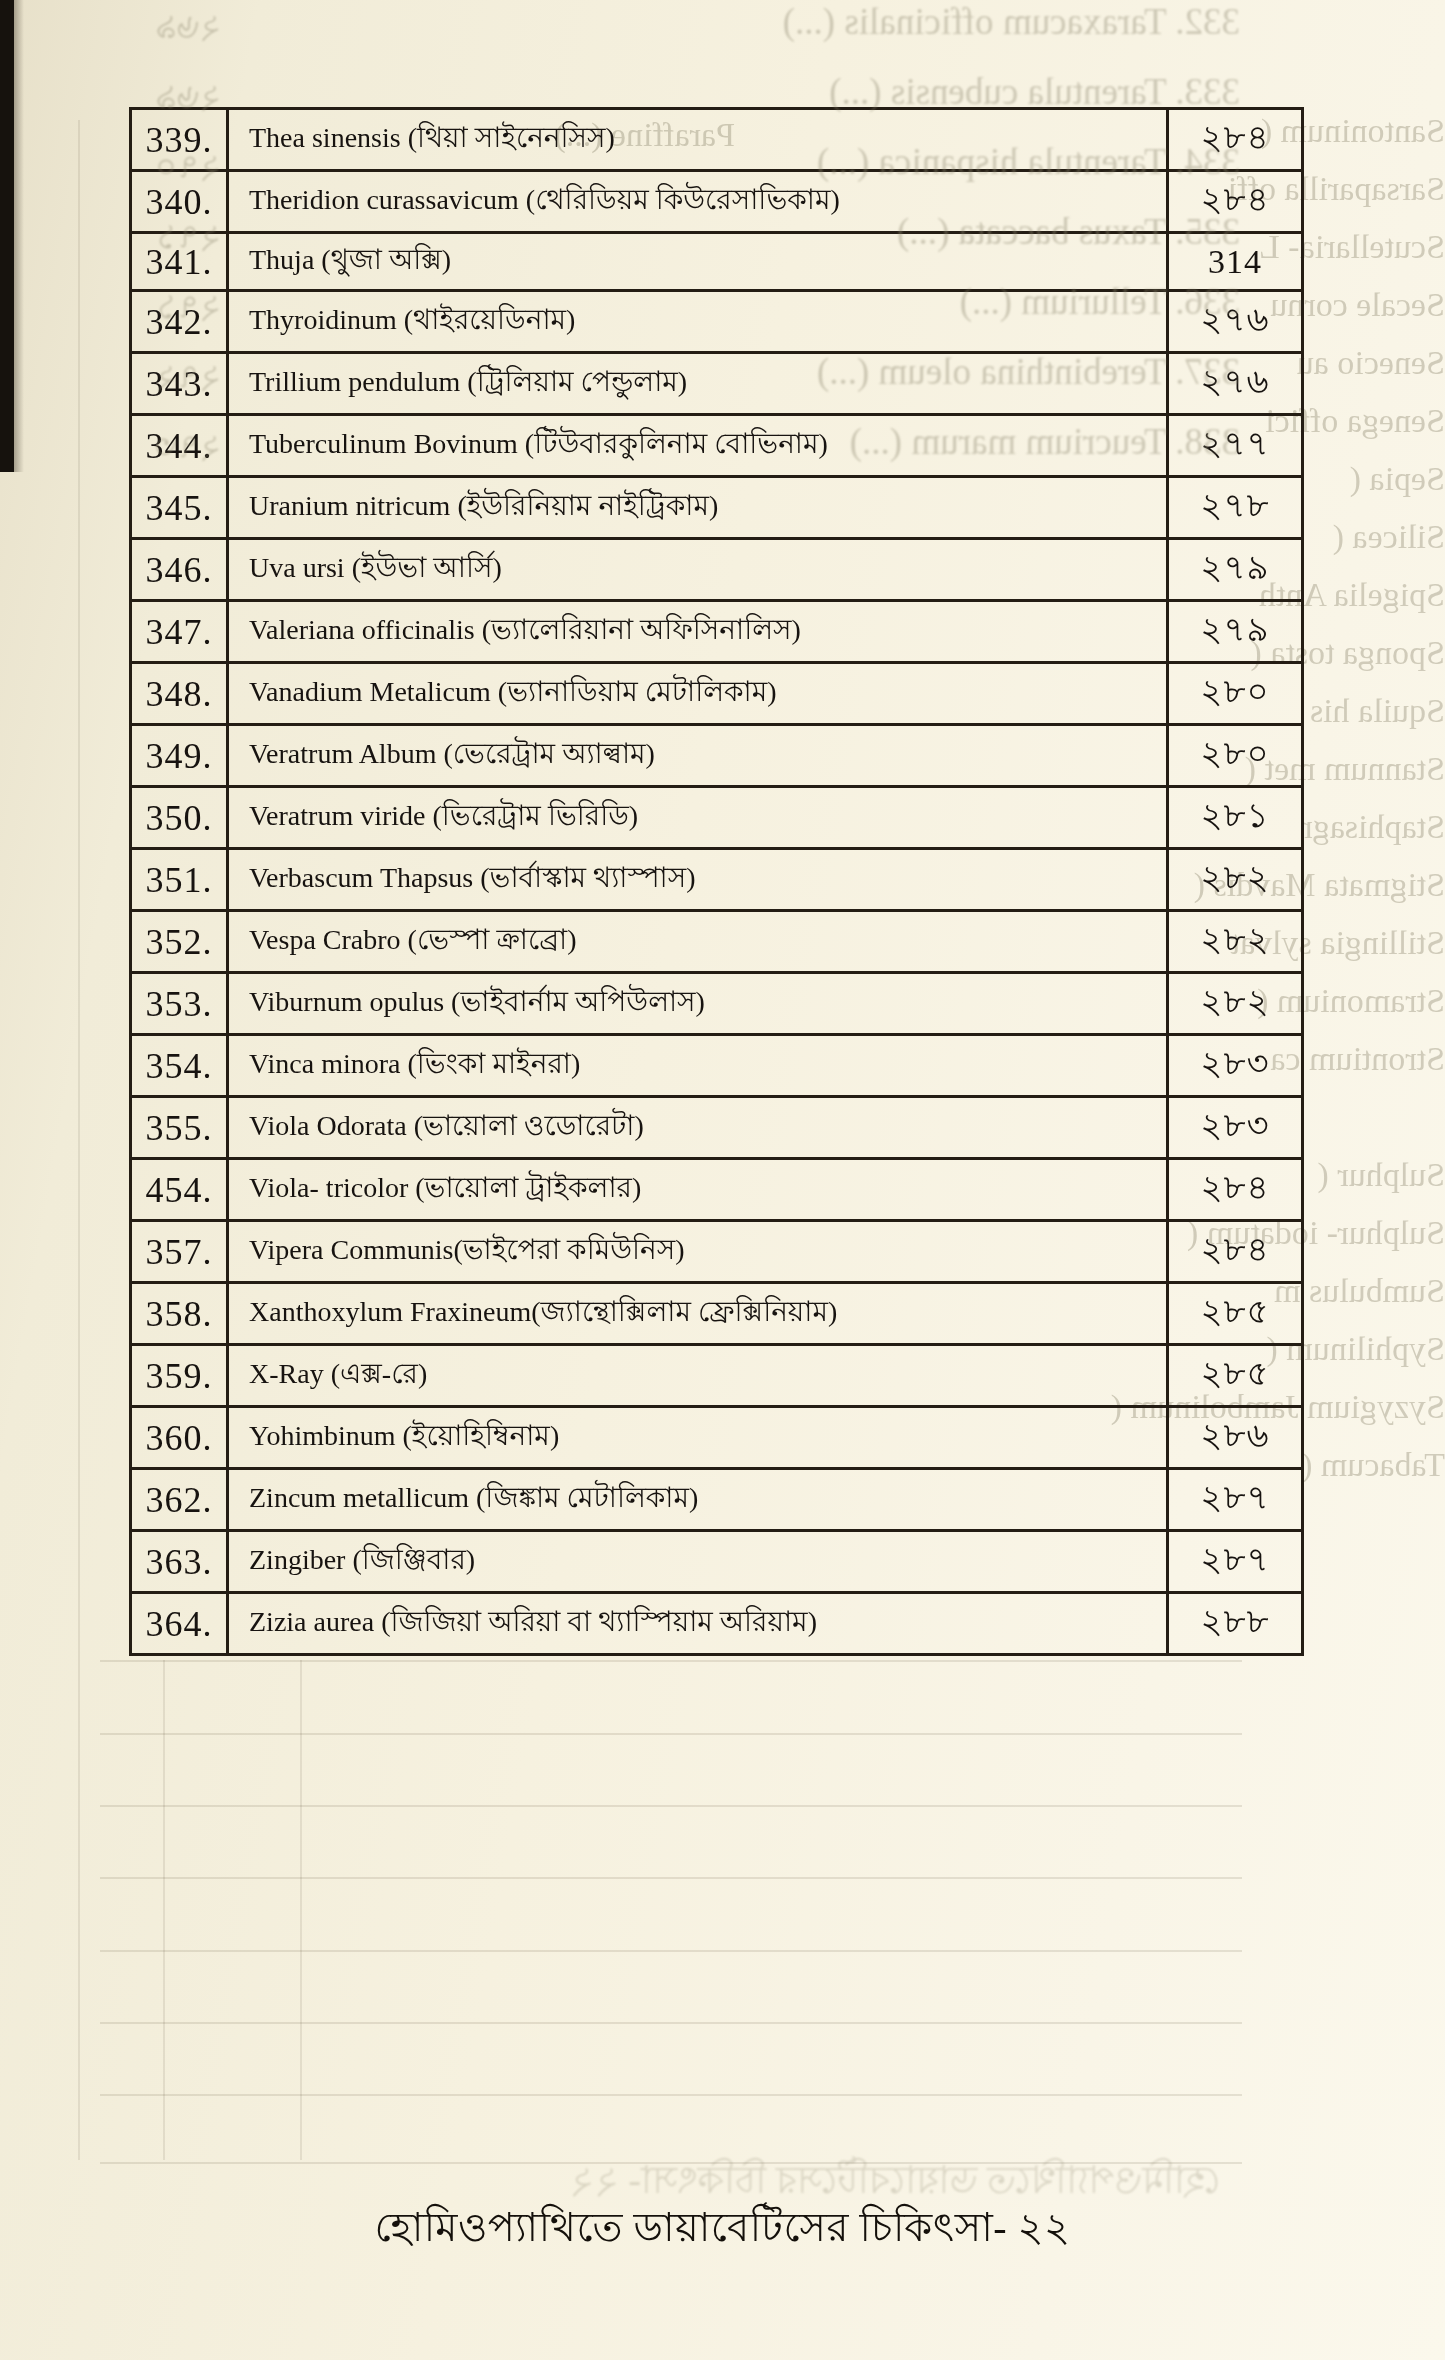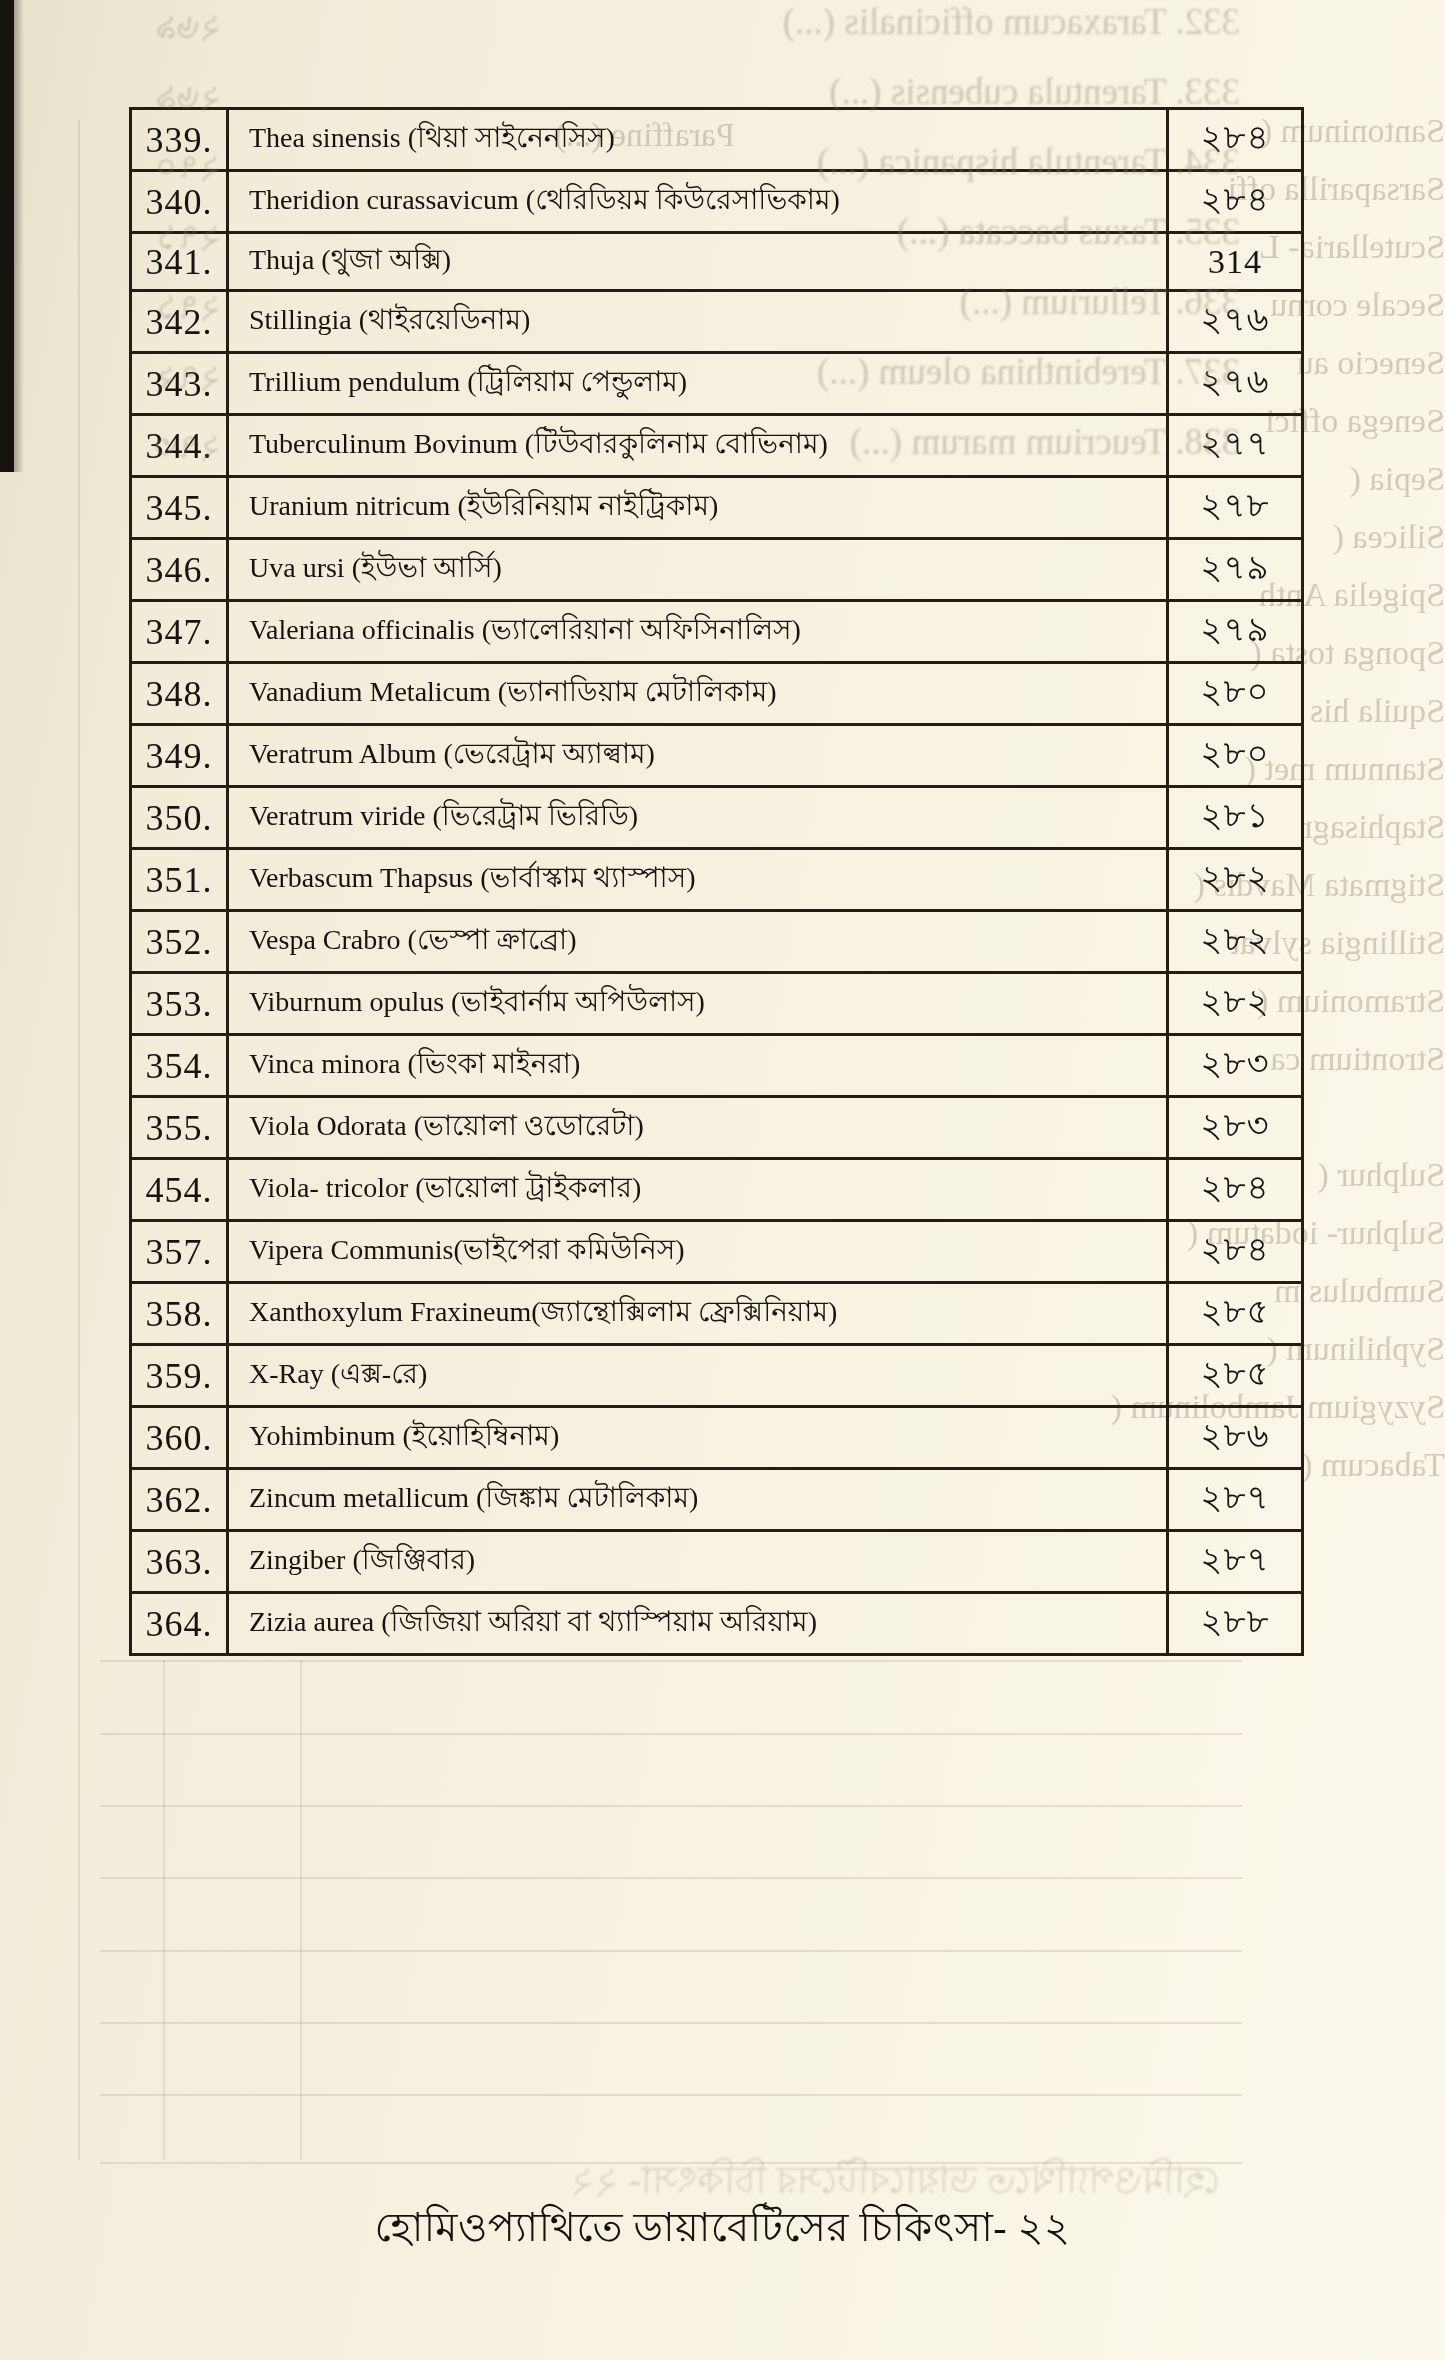--- a/index.html
+++ b/index.html
@@ -118,21 +118,21 @@
           <td class="c-name">Theridion curassavicum (থেরিডিয়ম কিউরেসাভিকাম)</td>
           <td class="c-page">২৮৪</td>
         </tr>
         <tr>
           <td class="c-no">341.</td>
           <td class="c-name">Thuja (থুজা অক্সি)</td>
           <td class="c-page">314</td>
         </tr>
         <tr>
           <td class="c-no">342.</td>
-          <td class="c-name">Stillingia (থাইরয়েডিনাম)</td>
+          <td class="c-name">Thyroidinum (থাইরয়েডিনাম)</td>
           <td class="c-page">২৭৬</td>
         </tr>
         <tr>
           <td class="c-no">343.</td>
           <td class="c-name">Trillium pendulum (ট্রিলিয়াম পেন্ডুলাম)</td>
           <td class="c-page">২৭৬</td>
         </tr>
         <tr>
           <td class="c-no">344.</td>
           <td class="c-name">Tuberculinum Bovinum (টিউবারকুলিনাম বোভিনাম)</td>

